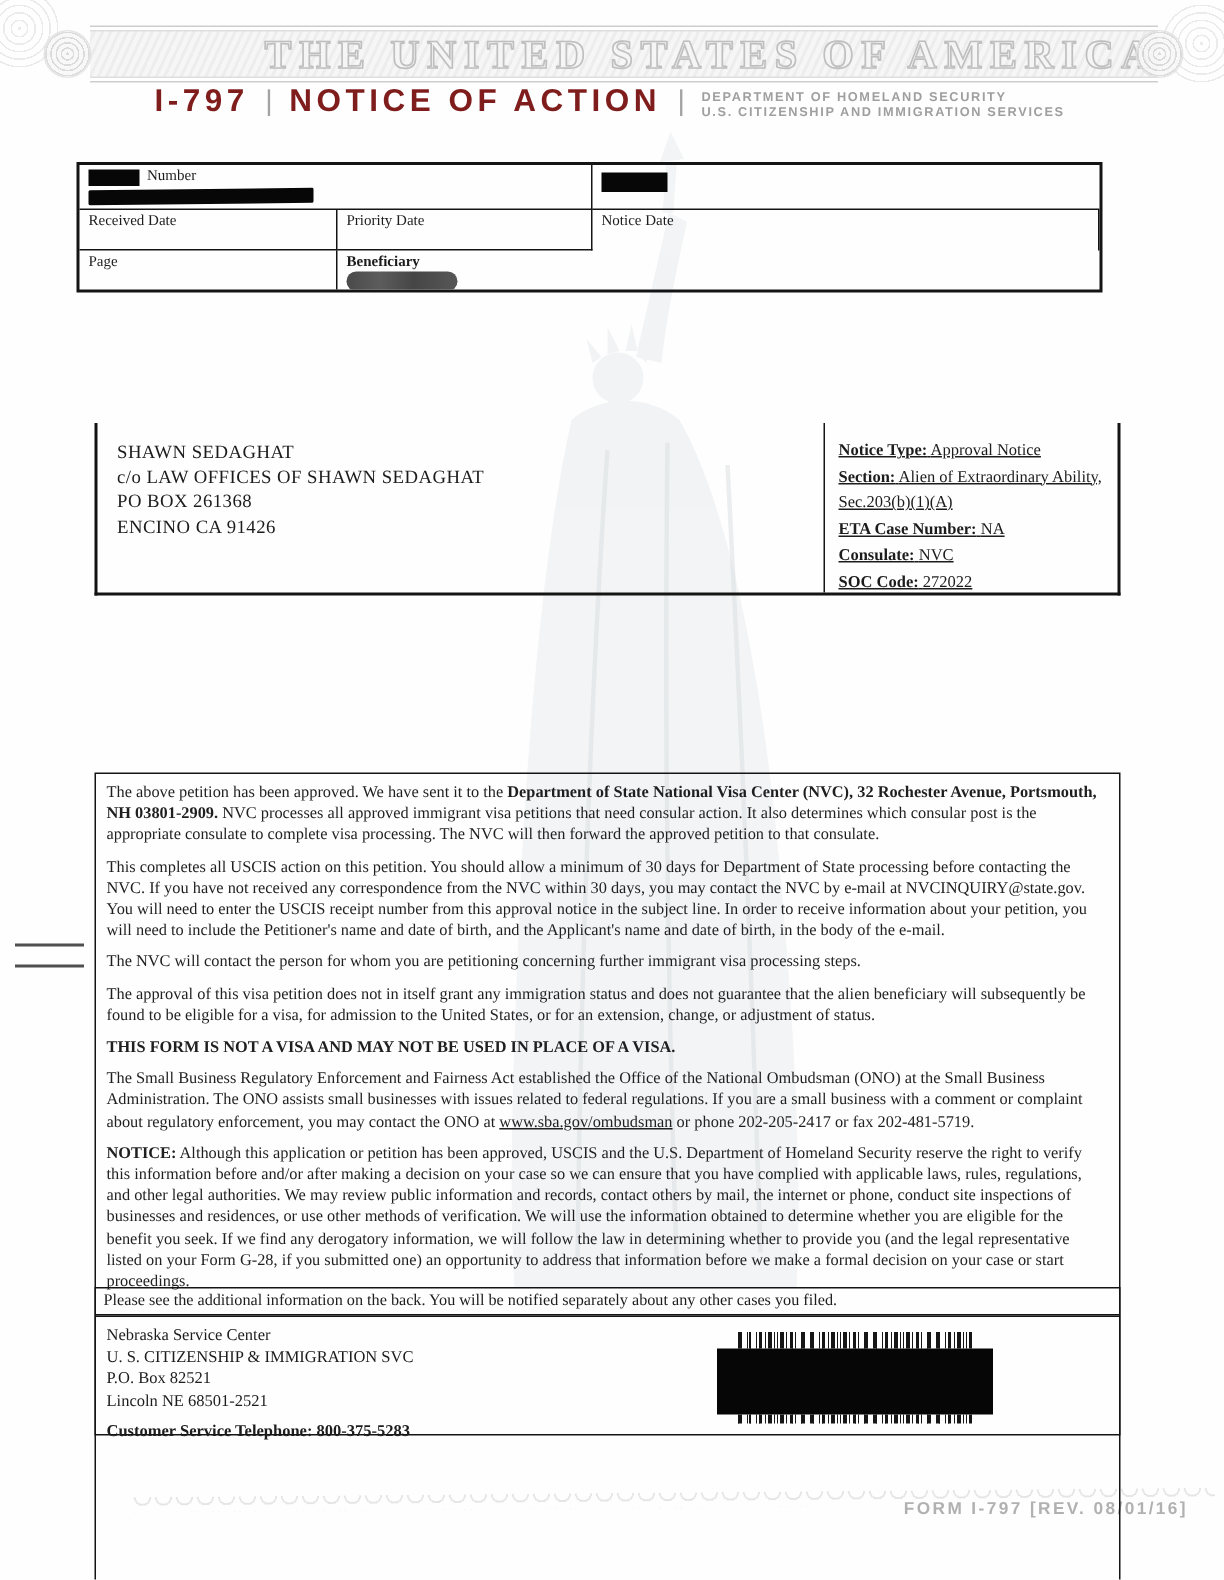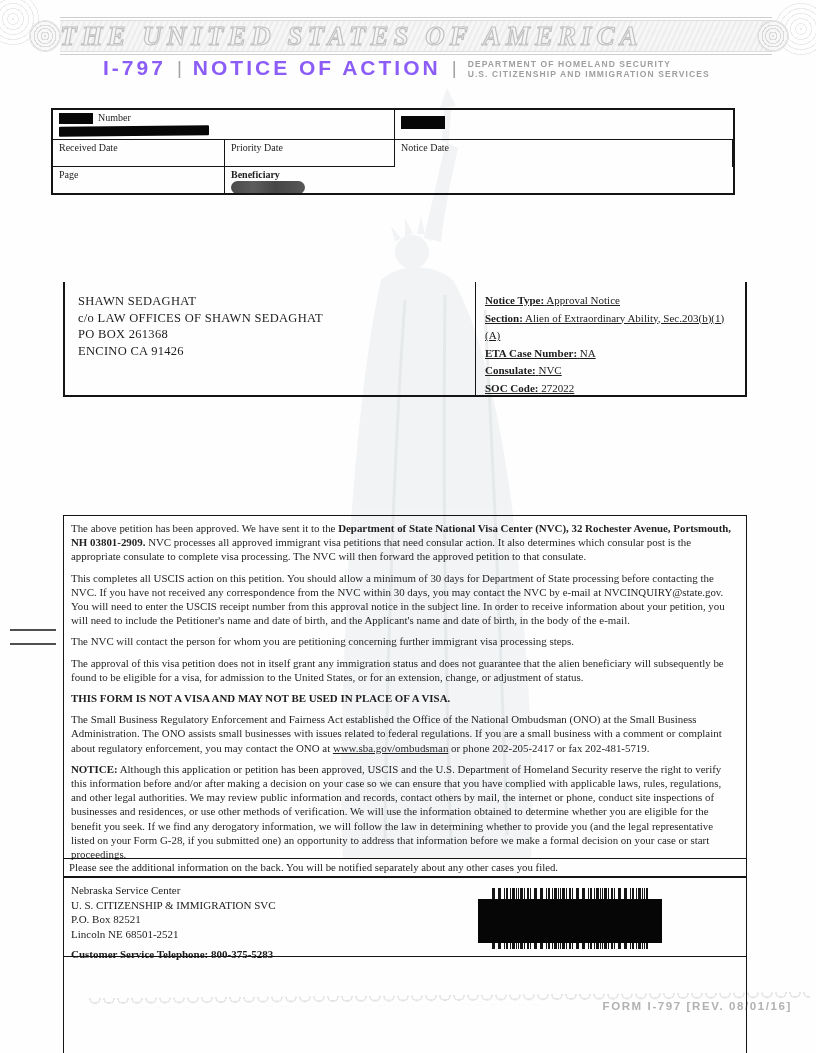--- a/index.html
+++ b/index.html
@@ -21,41 +21,41 @@
     background:radial-gradient(circle 6px at 7px 0px, transparent 4.5px, #e2e2e2 4.5px 5.8px, transparent 5.8px);
     background-size:14px 10px;background-repeat:repeat-x;
     transform:rotate(-.5deg);opacity:.9;
   }
   
   .banner-band{
     position:absolute;left:60px;top:17px;width:712px;height:36px;
     border-top:1px solid #cdcdcd;border-bottom:1px solid #cdcdcd;
     background:repeating-linear-gradient(115deg,#f6f6f6 0 3px,#ededed 3px 5px);
     box-shadow:inset 0 2px 0 #fff, inset 0 -2px 0 #fff, inset 0 3px 0 #dedede, inset 0 -3px 0 #dedede;
-    display:flex;align-items:center;justify-content:flex-start;font-style:italic;
+    display:flex;align-items:center;justify-content:flex-end;
   }
   .banner-title{
     font-family:"Liberation Serif", serif;font-weight:bold;font-size:27px;
     letter-spacing:5px;white-space:nowrap;
     color:#f5f5f5;-webkit-text-stroke:1.1px #bfbfbf;text-shadow:0 0 1px #d5d5d5;
   }
   .rosette{
     position:absolute;width:30px;height:30px;border-radius:50%;
     background:repeating-radial-gradient(circle, #d6d6d6 0 1px, #f7f7f7 1px 3.5px);
     box-shadow:0 0 0 1px #e0e0e0;opacity:.85;
   }
   .rosette.left{left:30px;top:21px;}
   .rosette.right{left:758px;top:21px;}
   
   .header-row{
     position:absolute;left:103px;top:57px;display:flex;align-items:flex-start;
     font-family:"Liberation Sans", sans-serif;color:#8d8d8d;
   }
   .form-code,.form-title{
-    font-weight:bold;font-size:21px;line-height:22px;letter-spacing:3px;color:#8b5cf6;
+    font-weight:bold;font-size:21px;line-height:22px;letter-spacing:3px;color:#7f1d1d;
   }
   .hdr-sep{font-size:19px;line-height:22px;color:#a3a3a3;margin:0 11px;font-weight:normal;}
   .dept-block{margin-top:2px;}
   .dept-line{
     font-size:8.5px;line-height:10px;letter-spacing:1.1px;color:#9f9f9f;font-weight:bold;white-space:nowrap;
   }
   
   .case-table{
     position:absolute;left:51px;top:108px;width:684px;height:87px;
     border:2px solid #141414;box-sizing:border-box;background:transparent;
@@ -72,21 +72,21 @@
   .scribble{
     display:block;width:74px;height:13px;border-radius:7px;
     background:linear-gradient(90deg,#4a4a4a,#5c5c5c 30%,#464646 60%,#575757);
   }
   .inline-row{display:flex;align-items:center;gap:5px;}
   
   .addr-box{
     position:absolute;left:63px;top:195px;width:684px;height:115px;
     border:2px solid #141414;border-top:none;box-sizing:border-box;display:flex;
   }
-  .addr-left{width:411px;box-sizing:border-box;border-right:1.6px solid #141414;padding:11px 6px 0 13px;}
+  .addr-left{width:485px;box-sizing:border-box;border-right:1.6px solid #141414;padding:11px 6px 0 13px;}
   .addr-line{font-size:12.5px;line-height:16.5px;letter-spacing:.3px;}
   .addr-right{flex:1;padding:10px 6px 0 9px;}
   .nd-row{font-size:11px;line-height:17.5px;text-decoration:underline;}
   .nd-label{font-weight:bold;}
   
   .main-box{
     position:absolute;left:63px;top:313px;width:684px;height:545px;
     border:1.6px solid #141414;box-sizing:border-box;padding:5px 7px 0 7px;
   }
   .main-box p{

